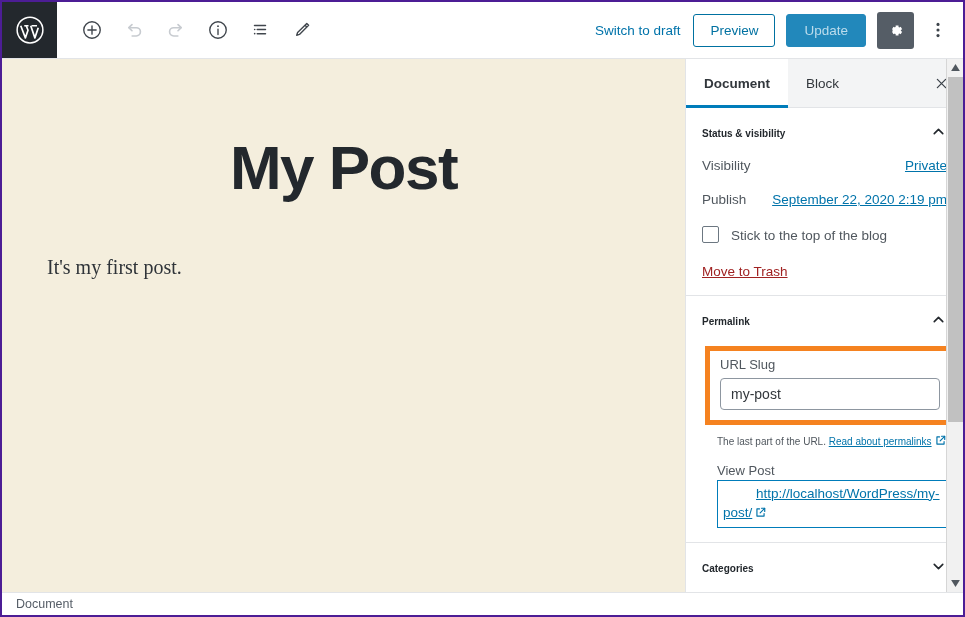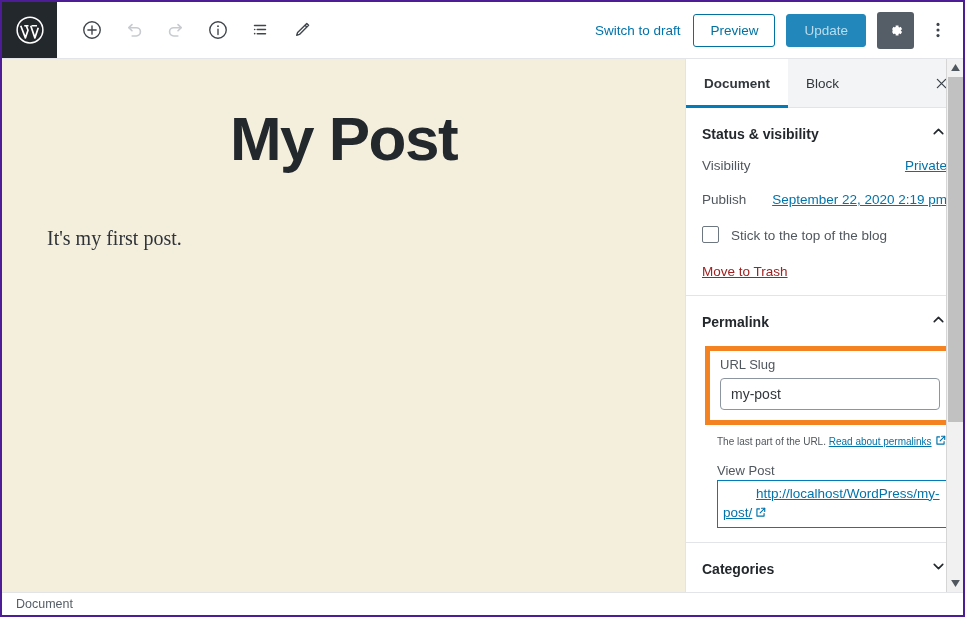--- a/index.html
+++ b/index.html
@@ -145,21 +145,21 @@
     overflow: hidden;
   }
   .post-title {
     font-family: "Liberation Sans", sans-serif;
     font-weight: bold;
     font-size: 62px;
     letter-spacing: -1.5px;
     color: #23282d;
     text-align: center;
     margin: 0;
-    padding-top: 44px;
+    padding-top: 73px;
     cursor: text;
   }
   .post-body {
     font-family: "Liberation Serif", serif;
     font-size: 20px;
     color: #2f3439;
     margin: 0;
     padding-left: 45px;
     padding-top: 53px;
     cursor: text;
@@ -235,21 +235,21 @@
 
   .panel { border-bottom: 1px solid #e2e4e7; }
   .panel-head {
     display: flex;
     align-items: center;
     justify-content: space-between;
     padding: 15px 16px 14px 16px;
     cursor: pointer;
   }
   .panel-title {
-    font-size: 14px;
+    font-size: 10px;
     font-weight: bold;
     color: #23282d;
   }
   .chev { color: #23282d; display: block; }
   .panel-body { padding: 0 16px 15px 16px; }
 
   .row {
     display: flex;
     align-items: baseline;
     justify-content: space-between;

